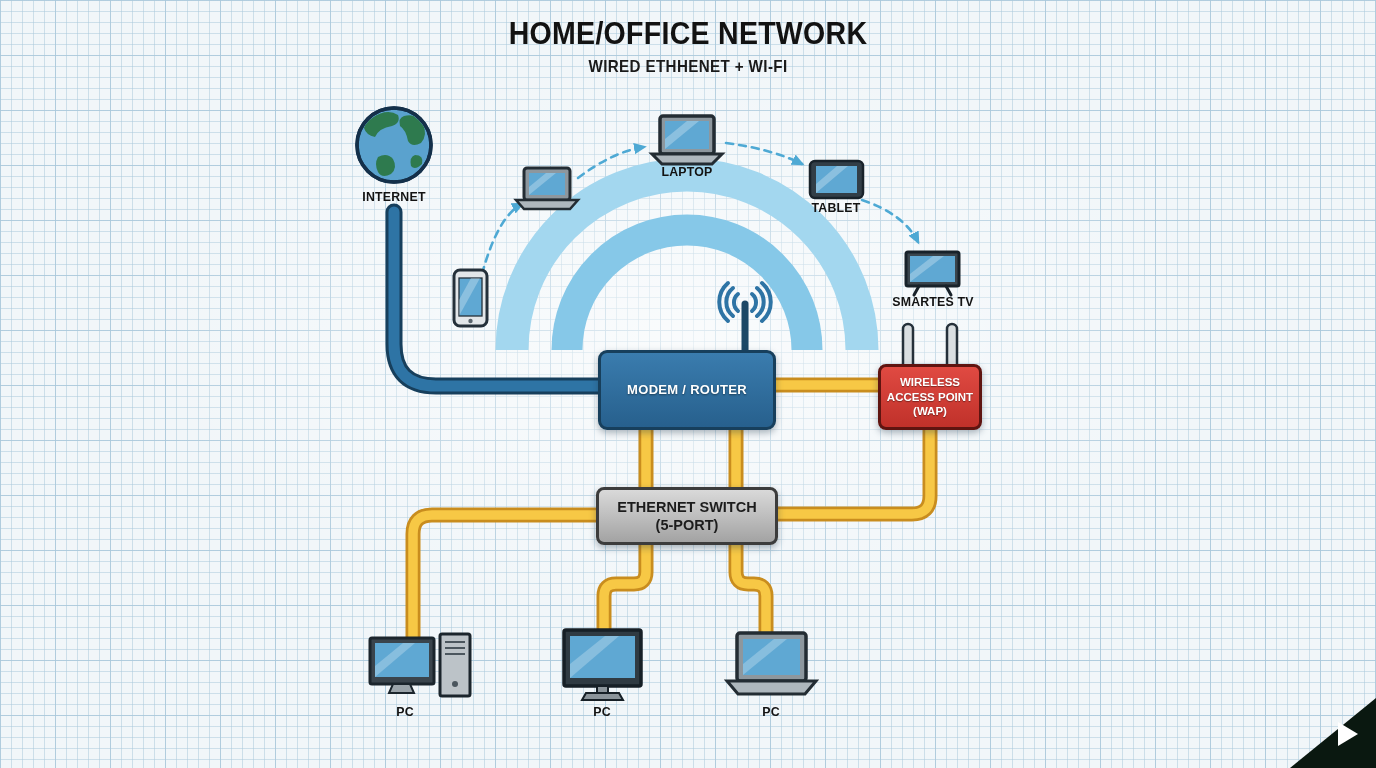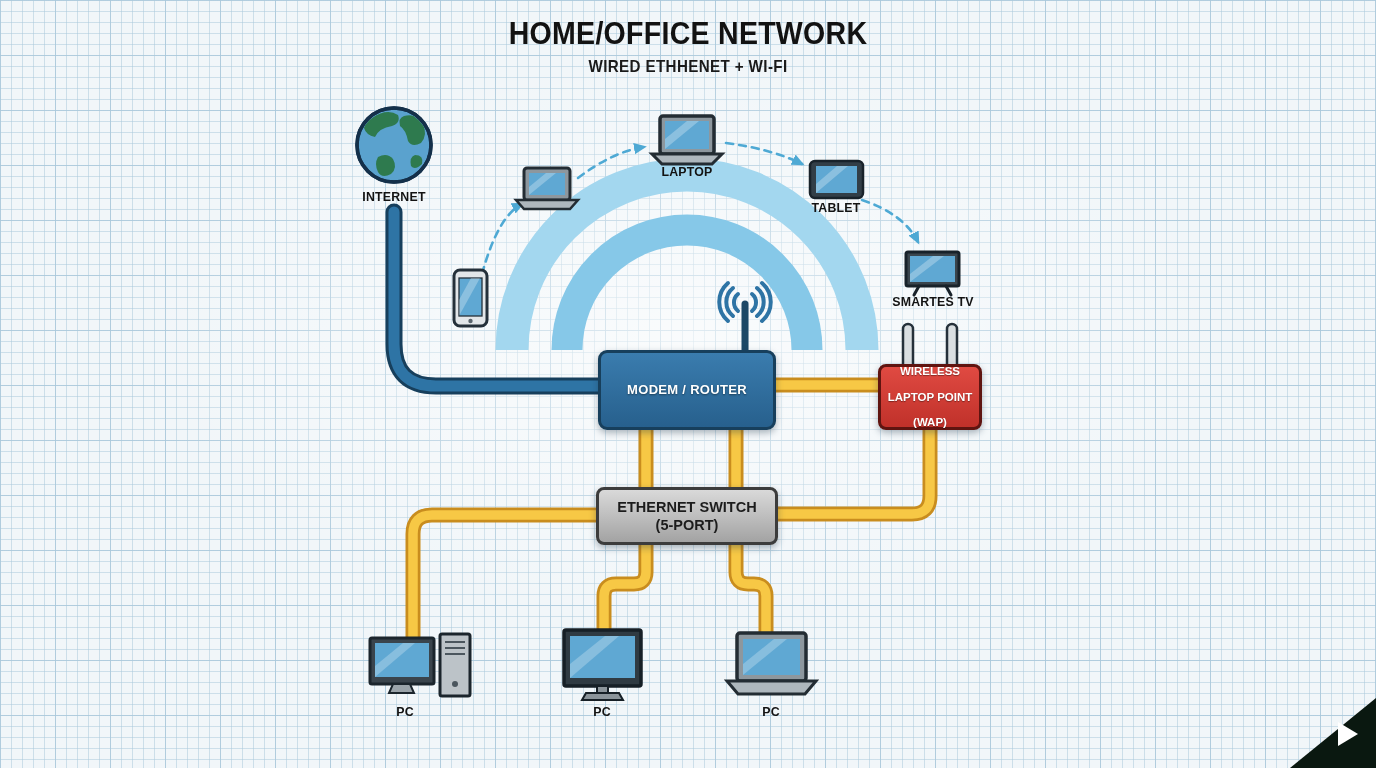--- a/index.html
+++ b/index.html
@@ -24,21 +24,21 @@
   .lbl{position:absolute;width:130px;text-align:center;font-size:13px;font-weight:800;
     color:#131313;letter-spacing:.2px;transform:scaleX(.95);}
   .box{position:absolute;box-sizing:border-box;display:flex;flex-direction:column;
     align-items:center;justify-content:center;text-align:center;font-weight:800;
     border-radius:9px;box-shadow:0 3px 7px rgba(25,50,70,.35);line-height:1.25;}
   .box-modem{left:598px;top:350px;width:178px;height:80px;color:#fff;font-size:13px;
     background:linear-gradient(#3a7cae,#27608d);border:3px solid #173f5c;
     text-shadow:0 1px 2px rgba(0,0,0,.45);letter-spacing:.3px;}
   .box-wap{left:878px;top:364px;width:104px;height:66px;color:#fff;font-size:11.5px;
     background:linear-gradient(#e04a42,#c0312a);border:3px solid #5f1410;border-radius:8px;
-    text-shadow:0 1px 1px rgba(0,0,0,.4);gap:11px;}
+    text-shadow:0 1px 1px rgba(0,0,0,.4);}
   .box-switch{left:596px;top:487px;width:182px;height:58px;color:#1c1c1c;font-size:14.5px;
     background:linear-gradient(#d9d9d9,#a3a3a3);border:3px solid #3c3c3c;border-radius:8px;}
   .corner{position:absolute;right:0;bottom:0;width:0;height:0;
     border-bottom:70px solid #0a1810;border-left:86px solid transparent;cursor:pointer;}
   .corner-arrow{position:absolute;right:18px;bottom:22px;width:0;height:0;
     border-left:20px solid #ffffff;border-top:12px solid transparent;border-bottom:12px solid transparent;
     pointer-events:none;}
 </style>
 </head>
 <body>
@@ -178,21 +178,21 @@
   </svg>
 
   <div class="title">HOME/OFFICE NETWORK</div>
   <div class="subtitle">WIRED ETHHENET + WI-FI</div>
 
   <div class="box box-modem">
     <span>MODEM / ROUTER</span>
   </div>
   <div class="box box-wap">
     <span>WIRELESS</span>
-    <span>LAPTOP POINT</span>
+    <span>ACCESS POINT</span>
     <span>(WAP)</span>
   </div>
   <div class="box box-switch">
     <span>ETHERNET SWITCH</span>
     <span>(5-PORT)</span>
   </div>
 
   <div class="lbl" style="left:329px;top:189px;">INTERNET</div>
   <div class="lbl" style="left:622px;top:164px;">LAPTOP</div>
   <div class="lbl" style="left:771px;top:200px;">TABLET</div>

